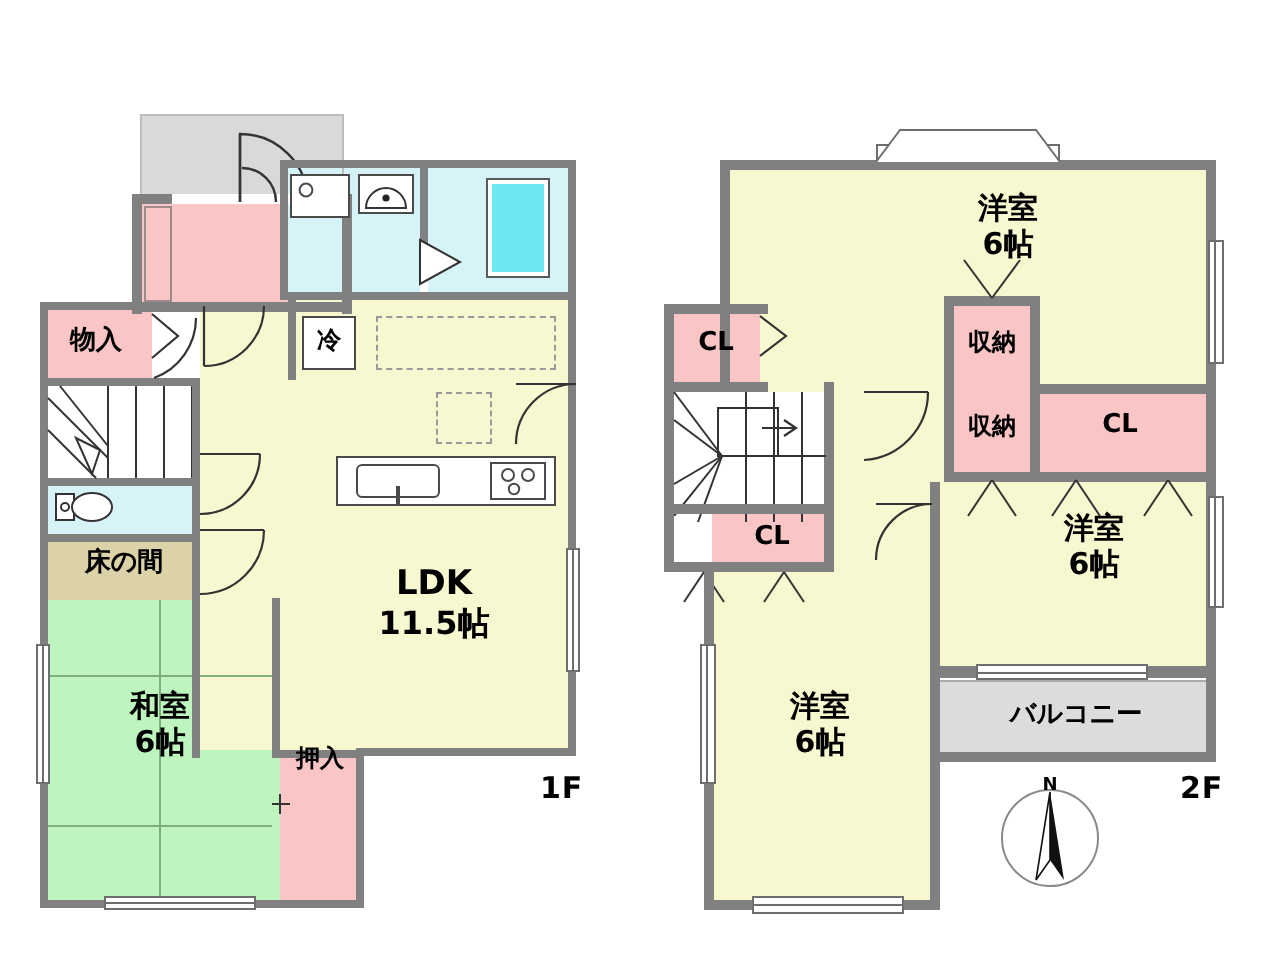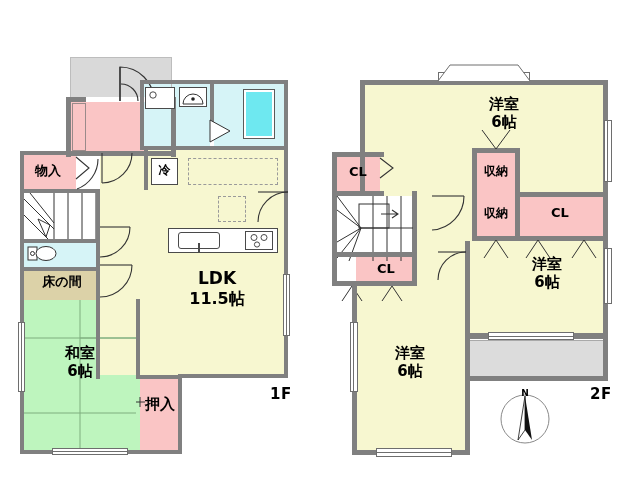--- a/index.html
+++ b/index.html
@@ -219,24 +219,24 @@
     <div class="lbl" style="left:22px;top:163px;width:52px;font-size:13px;">
       <span>物入</span>
     </div>
     <div class="lbl" style="left:24px;top:274px;width:76px;font-size:13px;">
       <span>床の間</span>
     </div>
     <div class="lbl" style="left:40px;top:345px;width:80px;font-size:15px;">
       <span>和室</span><br>
       <span>6帖</span>
     </div>
-    <div class="lbl" style="left:141px;top:396px;width:38px;font-size:15px;">
+    <div class="lbl" style="left:141px;top:372px;width:38px;font-size:12px;">
       <span>押入</span>
     </div>
-    <div class="lbl" style="left:162px;top:268px;width:110px;font-size:17px;">
+    <div class="lbl" style="left:162px;top:282px;width:110px;font-size:17px;">
       <span>LDK</span><br>
       <span style="font-size:16px;">11.5帖</span>
     </div>
 
     <div class="floorlbl" style="left:270px;top:385px;">1F</div>
   </div>
 
   <div class="plan" id="f2" style="left:320px;top:0px;width:320px;height:480px;">
 
     <div class="room" style="left:44px;top:84px;width:240px;height:112px;background:#F7F7D0;"></div>
@@ -355,20 +355,23 @@
       <span>6帖</span>
     </div>
     <div class="lbl" style="left:172px;top:256px;width:110px;font-size:15px;">
       <span>洋室</span><br>
       <span>6帖</span>
     </div>
     <div class="lbl" style="left:40px;top:345px;width:100px;font-size:15px;">
       <span>洋室</span><br>
       <span>6帖</span>
     </div>
+    <div class="lbl" style="left:148px;top:350px;width:140px;font-size:13px;">
+      <span>バルコニー</span>
+    </div>
 
     <div class="lbl" style="left:16px;top:164px;width:44px;font-size:13px;">
       <span>CL</span>
     </div>
     <div class="lbl" style="left:36px;top:261px;width:60px;font-size:13px;">
       <span>CL</span>
     </div>
     <div class="lbl" style="left:196px;top:205px;width:88px;font-size:13px;">
       <span>CL</span>
     </div>

